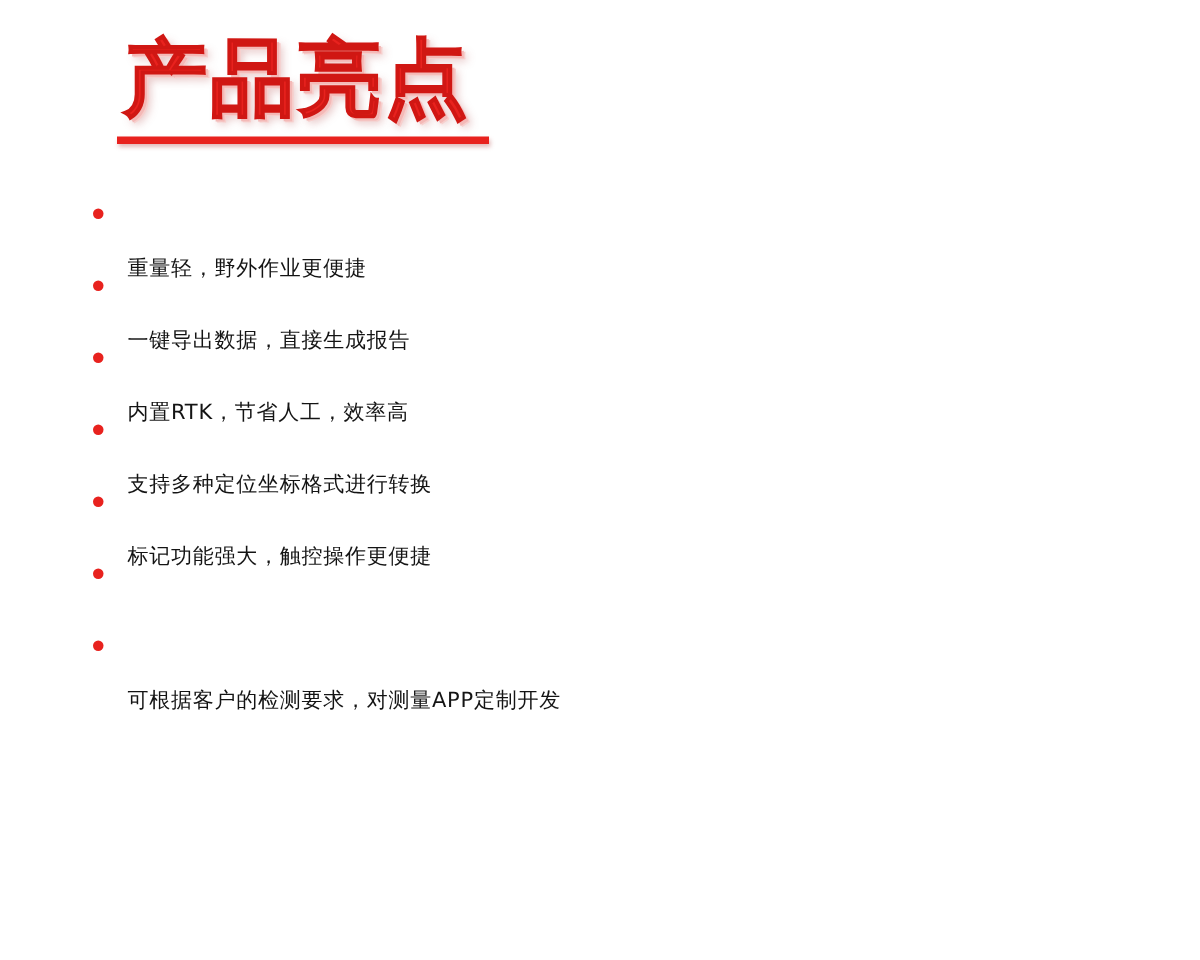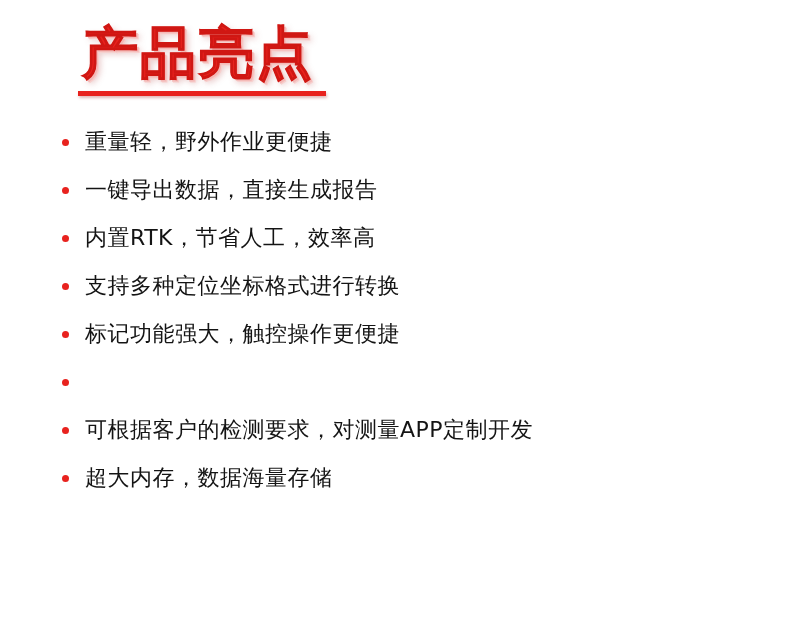--- a/index.html
+++ b/index.html
@@ -65,25 +65,26 @@
     flex: 0 0 auto;
     width: 7px;
     height: 7px;
     border-radius: 50%;
     background: #e8221e;
     margin-top: 9px;
     margin-right: 16px;
   }
   .bullet-text {
     font-family: "DejaVu Sans", sans-serif;
-    font-size: 22px;
+    font-size: 14px;
     color: #141414;
     line-height: 24px;
     letter-spacing: 0.5px;
     white-space: nowrap;
+    margin-top: 37px;
   }
 </style>
 </head>
 <body>
 
 <div class="slide">
 
   <div class="title-block">
     <h1 class="slide-title">产品亮点</h1>
     <div class="title-underline"></div>
@@ -110,19 +111,15 @@
       <span class="bullet-dot"></span>
       <span class="bullet-text">标记功能强大，触控操作更便捷</span>
     </li>
     <li class="bullet-item">
       <span class="bullet-dot"></span>
     </li>
     <li class="bullet-item">
       <span class="bullet-dot"></span>
       <span class="bullet-text">可根据客户的检测要求，对测量APP定制开发</span>
     </li>
-    <li class="bullet-item">
-      <span class="bullet-dot"></span>
-      <span class="bullet-text">超大内存，数据海量存储</span>
-    </li>
   </ul>
 
 </div>
 
 </body></html>

